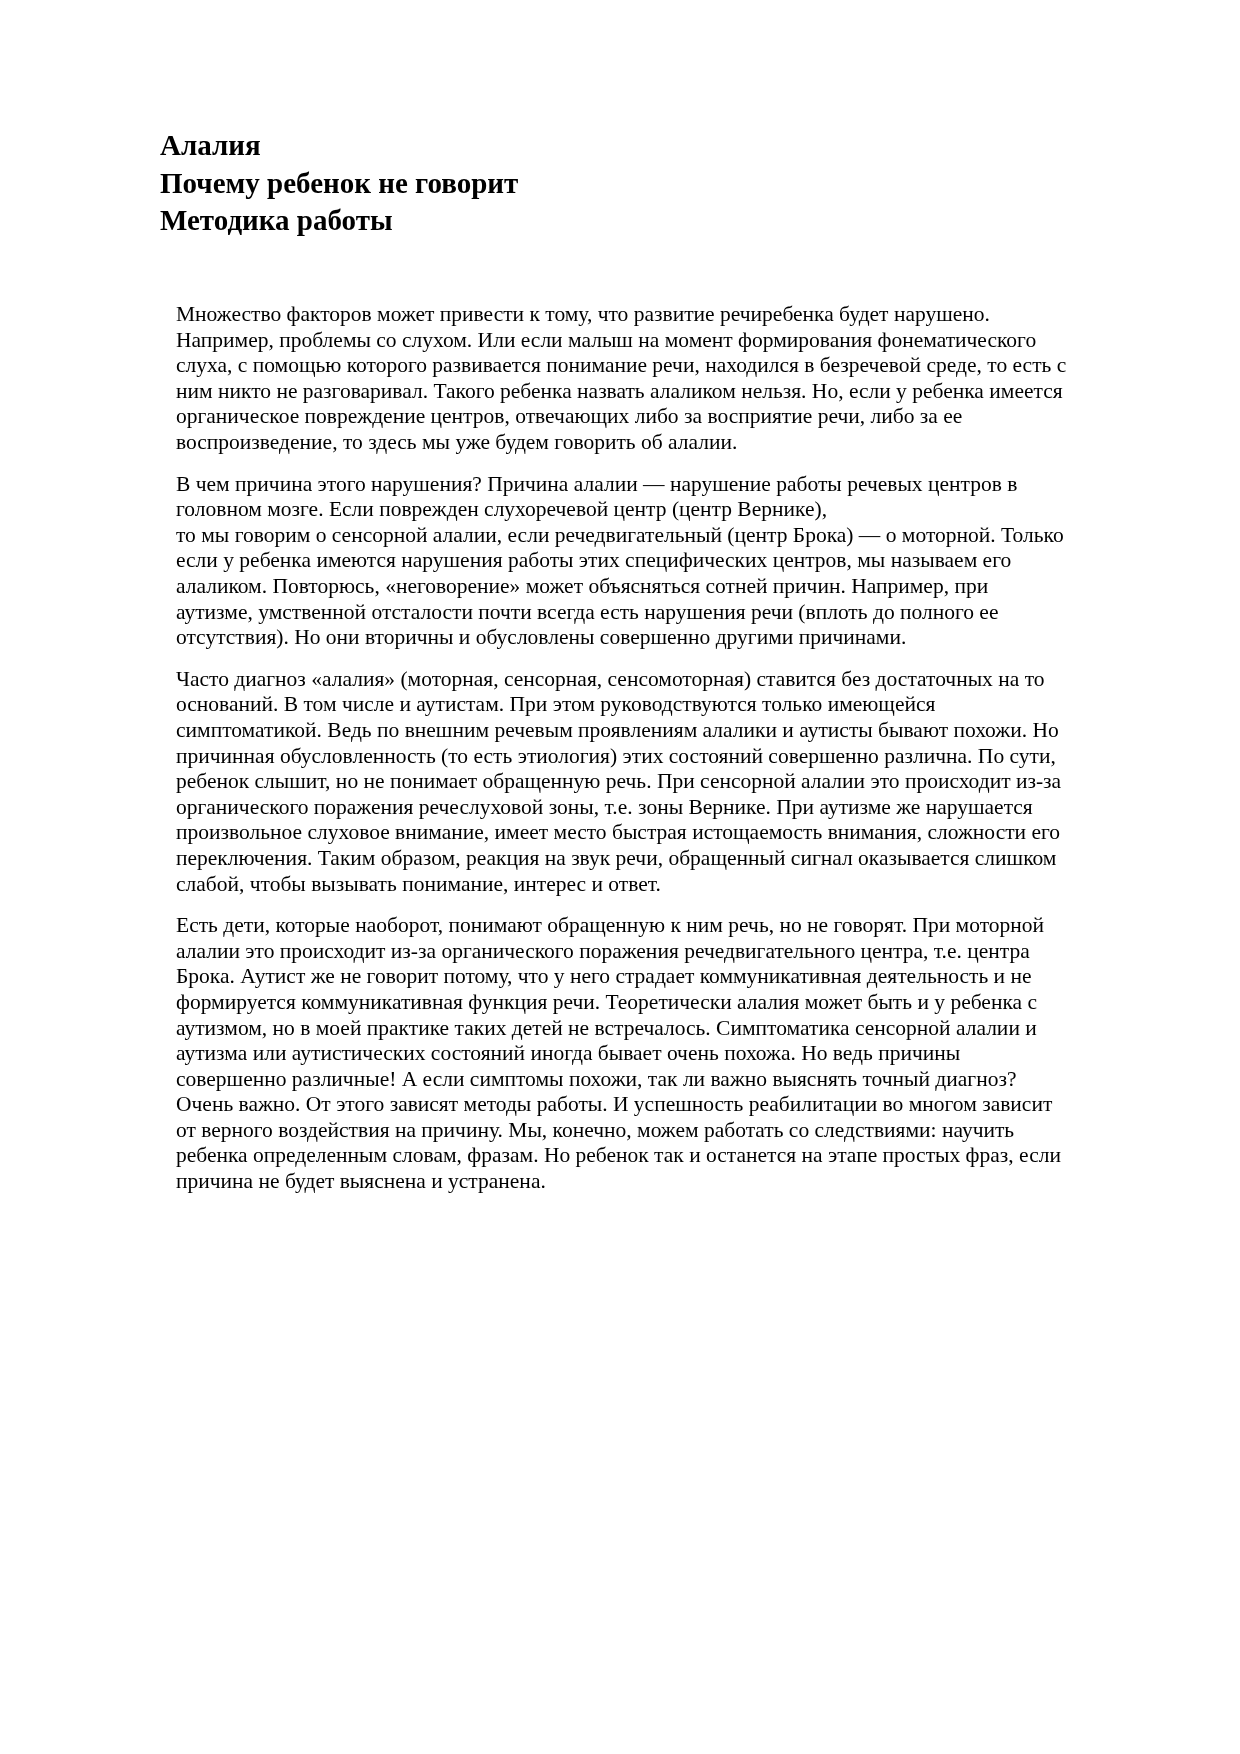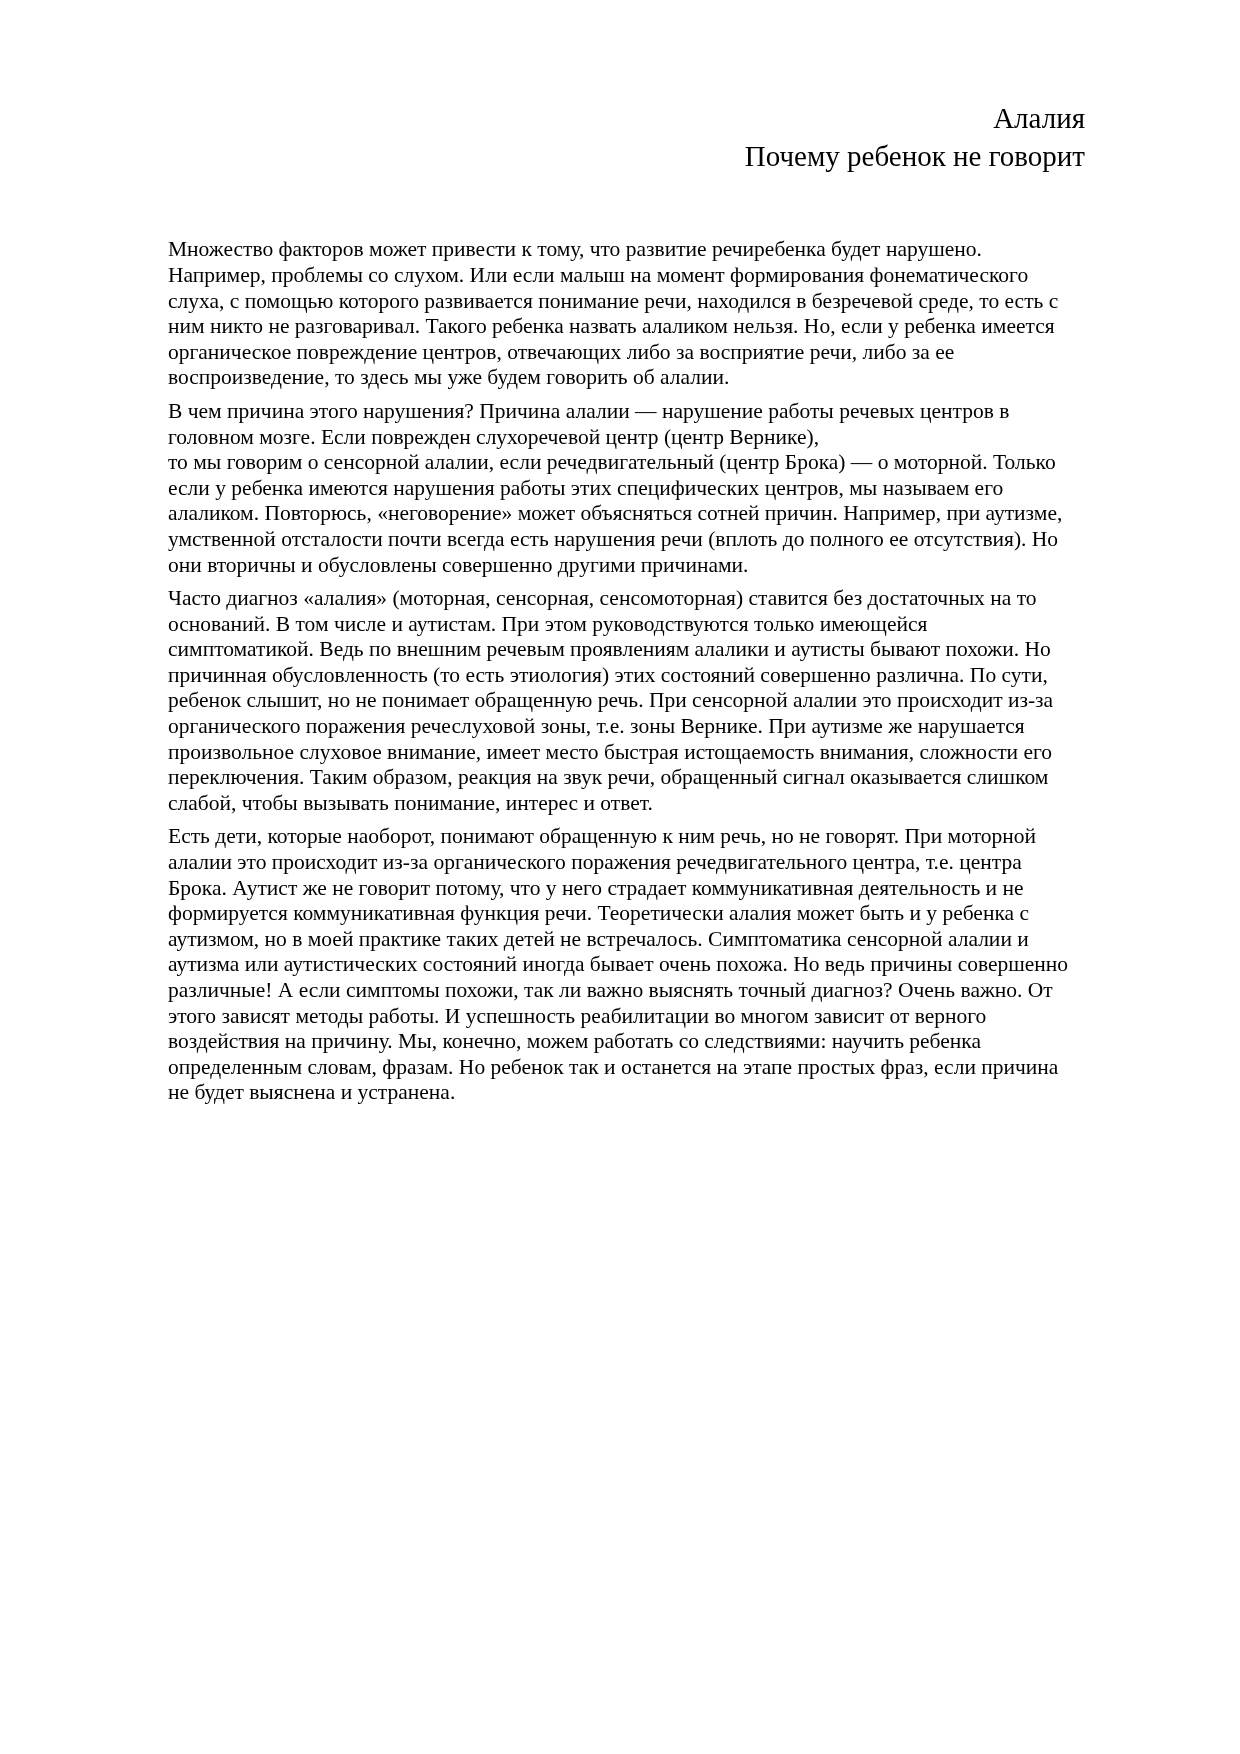--- a/index.html
+++ b/index.html
@@ -16,49 +16,51 @@
     color: #000000;
     font-family: "Liberation Serif", "DejaVu Serif", serif;
     overflow: hidden;
     box-sizing: border-box;
   }
   .content {
     box-sizing: border-box;
     padding: 100px 155px 0 160px;
   }
   .title {
-    text-align: right;
-    font-weight: normal;
+    text-align: left;
+    font-weight: bold;
     font-size: 29px;
     line-height: 1.3;
     margin-bottom: 62px;
+    margin-top: 27px;
   }
   .title-line {
     white-space: pre-wrap;
   }
   .body-text {
     font-size: 21.5px;
     line-height: 25.6px;
     text-align: left;
   }
   .para {
-    margin: 8px;
+    margin: 16px;
     padding: 0;
     white-space: pre-wrap;
   }
 </style>
 </head>
 <body>
 
 <div class="page">
   <div class="content">
 
     <div class="title">
       <div class="title-line">Алалия</div>
       <div class="title-line">Почему ребенок не говорит</div>
+      <div class="title-line">Методика работы</div>
     </div>
 
     <div class="body-text">
       <p class="para">Множество факторов может привести к тому, что развитие речиребенка будет нарушено. Например, проблемы со слухом. Или если малыш на момент формирования фонематического слуха, с помощью которого развивается понимание речи, находился в безречевой среде, то есть с ним никто не разговаривал. Такого ребенка назвать алаликом нельзя. Но, если у ребенка имеется органическое повреждение центров, отвечающих либо за восприятие речи, либо за ее воспроизведение, то здесь мы уже будем говорить об алалии.</p>
       <p class="para">В чем причина этого нарушения? Причина алалии — нарушение работы речевых центров в головном мозге. Если поврежден слухоречевой центр (центр Вернике),
 то мы говорим о сенсорной алалии, если речедвигательный (центр Брока) — о моторной. Только если у ребенка имеются нарушения работы этих специфических центров, мы называем его алаликом. Повторюсь, «неговорение» может объясняться сотней причин. Например, при аутизме, умственной отсталости почти всегда есть нарушения речи (вплоть до полного ее отсутствия). Но они вторичны и обусловлены совершенно другими причинами.</p>
       <p class="para">Часто диагноз «алалия» (моторная, сенсорная, сенсомоторная) ставится без достаточных на то оснований. В том числе и аутистам. При этом руководствуются только имеющейся симптоматикой. Ведь по внешним речевым проявлениям алалики и аутисты бывают похожи. Но причинная обусловленность (то есть этиология) этих состояний совершенно различна. По сути, ребенок слышит, но не понимает обращенную речь. При сенсорной алалии это происходит из-за органического поражения речеслуховой зоны, т.е. зоны Вернике. При аутизме же нарушается произвольное слуховое внимание, имеет место быстрая истощаемость внимания, сложности его переключения. Таким образом, реакция на звук речи, обращенный сигнал оказывается слишком слабой, чтобы вызывать понимание, интерес и ответ.</p>
       <p class="para">Есть дети, которые наоборот, понимают обращенную к ним речь, но не говорят. При моторной алалии это происходит из-за органического поражения речедвигательного центра, т.е. центра Брока. Аутист же не говорит потому, что у него страдает коммуникативная деятельность и не формируется коммуникативная функция речи. Теоретически алалия может быть и у ребенка с аутизмом, но в моей практике таких детей не встречалось. Симптоматика сенсорной алалии и аутизма или аутистических состояний иногда бывает очень похожа. Но ведь причины совершенно различные! А если симптомы похожи, так ли важно выяснять точный диагноз? Очень важно. От этого зависят методы работы. И успешность реабилитации во многом зависит от верного воздействия на причину. Мы, конечно, можем работать со следствиями: научить ребенка определенным словам, фразам. Но ребенок так и останется на этапе простых фраз, если причина не будет выяснена и устранена.</p>
     </div>
 

